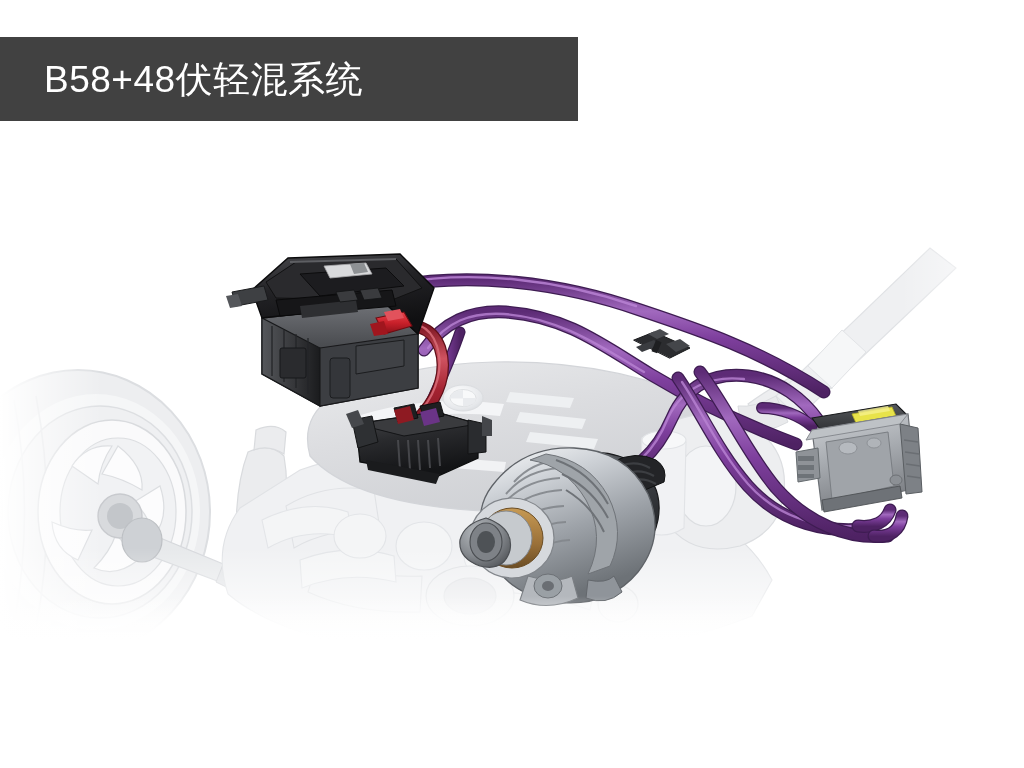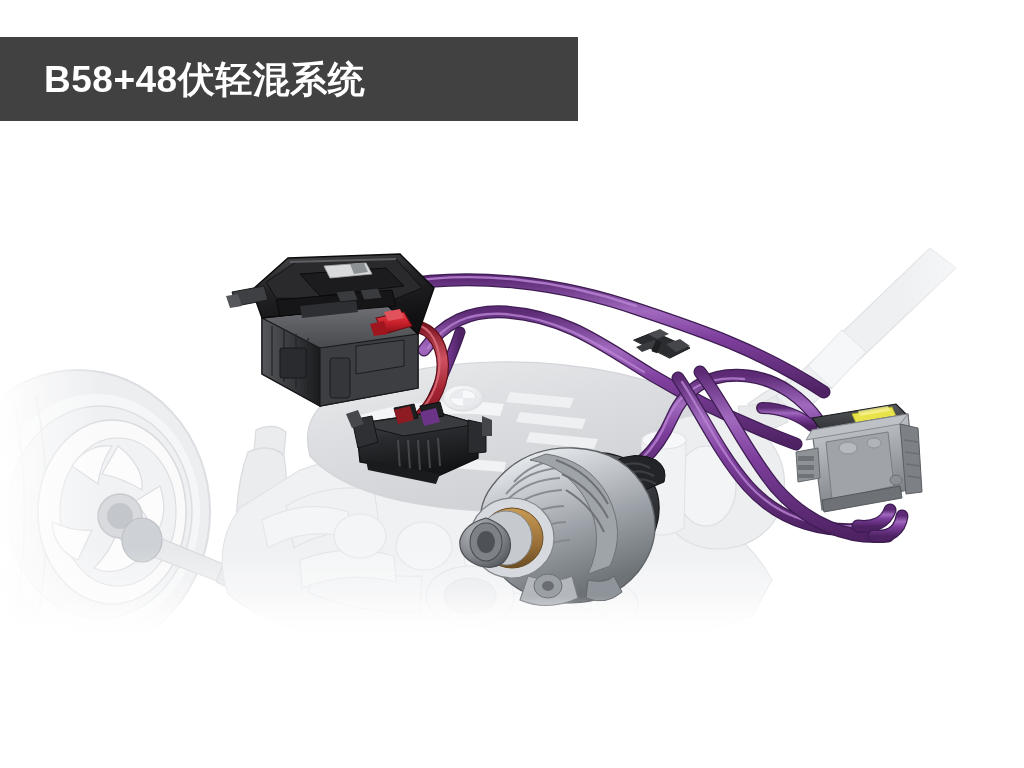--- a/index.html
+++ b/index.html
@@ -32,21 +32,21 @@
     background: #414141;
     display: flex;
     align-items: center;
     box-sizing: border-box;
     padding-left: 44px;
     z-index: 40;
   }
   #title-text {
     color: #ffffff;
     font-size: 37px;
-    font-weight: bold;
+    font-weight: normal;
     letter-spacing: 0.5px;
     line-height: 1;
     white-space: nowrap;
     font-family: "Liberation Sans", sans-serif;
   }
   
   #illustration {
     position: absolute;
     left: 0;
     top: 0;

